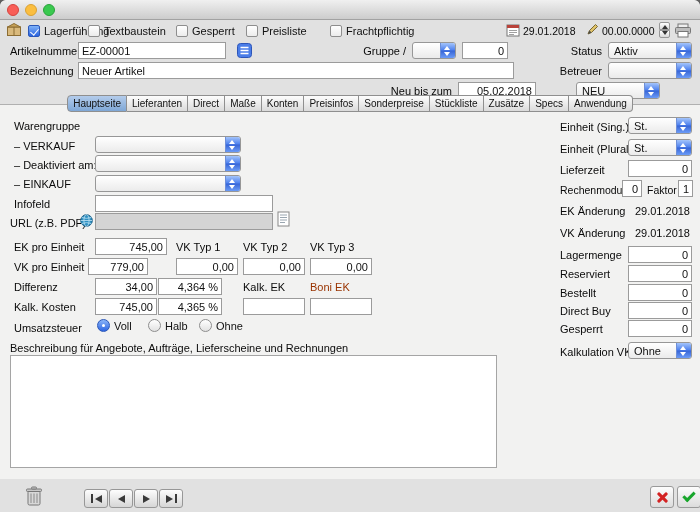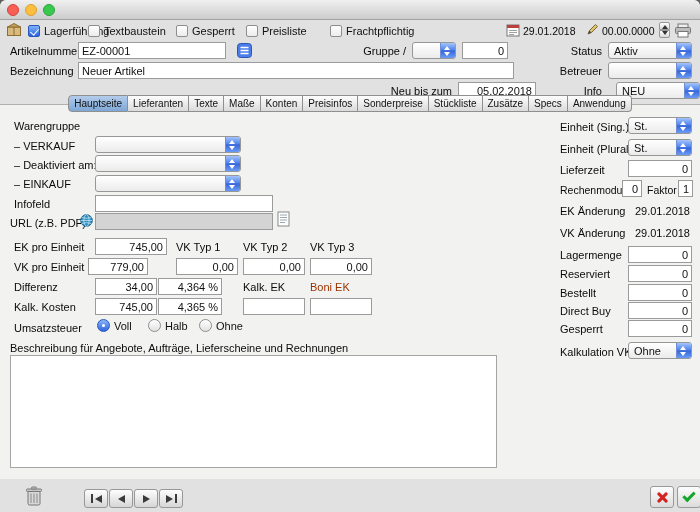--- a/index.html
+++ b/index.html
@@ -180,30 +180,30 @@
   <input class="tf" style="left: 78px; top: 62px; width: 436px;" value="Neuer Artikel">
   <span class="lb r" style="left:540px;top:65px;width:62px">Betreuer</span>
   <div class="popup" style="left:608px;top:62px;width:84px">
     <span class="pv"></span>
     <span class="parr"></span>
   </div>
 
   <span class="lb r" style="left:370px;top:85px;width:82px">Neu bis zum</span>
   <input class="tf num" style="left: 458px; top: 82px; width: 78px;" value="05.02.2018">
   <span class="lb r" style="left:540px;top:85px;width:62px">Info</span>
-  <div class="popup" style="left:616px;top:82px;width:84px">
+  <div class="popup" style="left:576px;top:82px;width:84px">
     <span class="pv">NEU</span>
     <span class="parr"></span>
   </div>
 
   <div class="main"></div>
   <div class="tabbar">
     <div class="tab active">Hauptseite</div>
     <div class="tab">Lieferanten</div>
-    <div class="tab">Texte</div>
+    <div class="tab">Direct</div>
     <div class="tab">Maße</div>
     <div class="tab">Konten</div>
     <div class="tab">Preisinfos</div>
     <div class="tab">Sonderpreise</div>
     <div class="tab">Stückliste</div>
     <div class="tab">Zusätze</div>
     <div class="tab">Specs</div>
     <div class="tab">Anwendung</div>
   </div>
 

